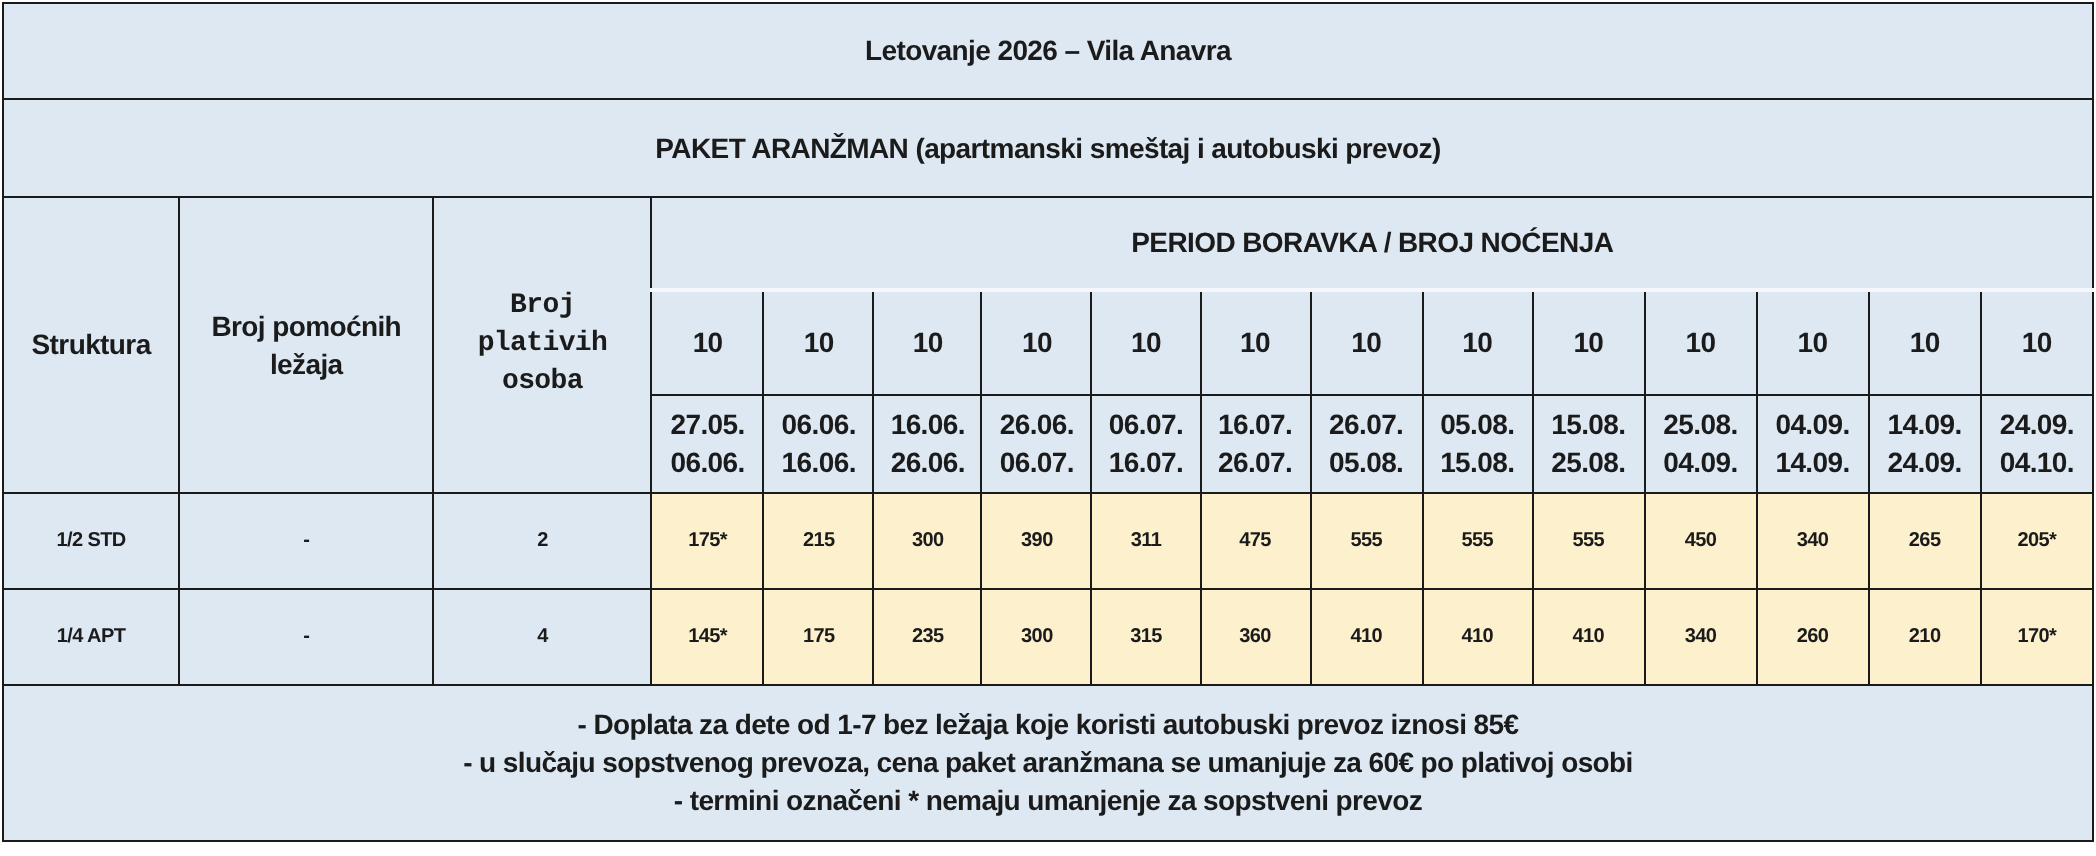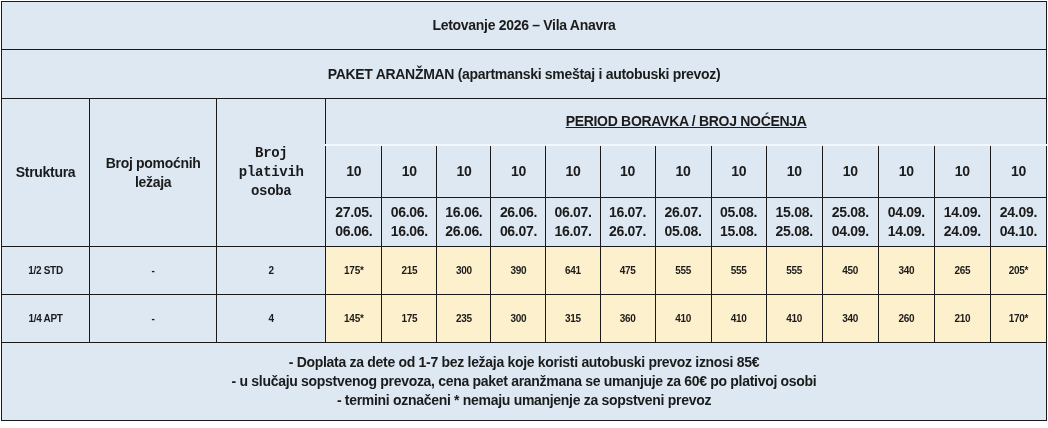--- a/index.html
+++ b/index.html
@@ -18,21 +18,21 @@
     color: #1b1b1b;
     font-weight: bold;
     padding: 0;
     font-size: 14px;
     line-height: 1.35;
     overflow: hidden;
   }
   .cond { font-stretch: condensed; letter-spacing: -0.3px; }
   td.title { color: #d42027; font-size: 14.5px; height: 47px; }
   td.subtitle { font-size: 14.5px; height: 48px; }
-  td.period { height: 45px; font-size: 14px; border-bottom: 2px solid #f4f8fc !important; text-decoration: underline; }
+  td.period { height: 45px; font-size: 14px; border-bottom: 2px solid #f4f8fc !important; }
   td.hdr { font-size: 14px; }
   td.nights { height: 51px; font-size: 14px; }
   td.dates { height: 48px; font-size: 13.5px; line-height: 1.45; }
   tr.datarow td { height: 47px; font-size: 10px; }
   td.price-cell { background: #fdf0cc !important; }
   td.notes { height: 77px; font-size: 14px; line-height: 1.55; }
 </style>
 </head>
 <body>
 
@@ -138,21 +138,21 @@
         </td>
       </tr>
     <tr class="datarow">
       <td class="cond">1/2 STD</td>
       <td class="cond">-</td>
       <td class="cond">2</td>
       <td class="cond price-cell">175*</td>
       <td class="cond price-cell">215</td>
       <td class="cond price-cell">300</td>
       <td class="cond price-cell">390</td>
-      <td class="cond price-cell">641</td>
+      <td class="cond price-cell">311</td>
       <td class="cond price-cell">475</td>
       <td class="cond price-cell">555</td>
       <td class="cond price-cell">555</td>
       <td class="cond price-cell">555</td>
       <td class="cond price-cell">450</td>
       <td class="cond price-cell">340</td>
       <td class="cond price-cell">265</td>
       <td class="cond price-cell">205*</td>
     </tr>
     <tr class="datarow">

